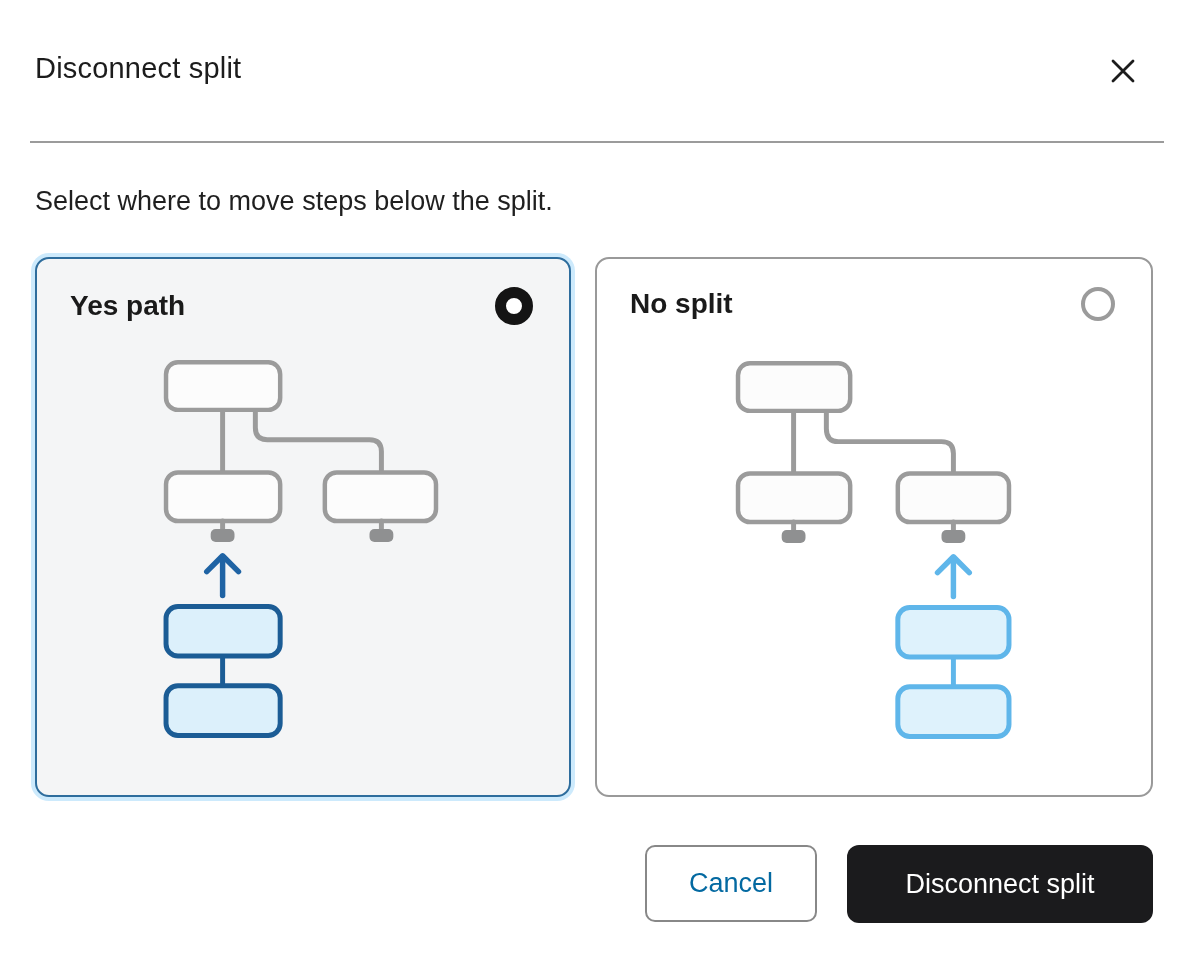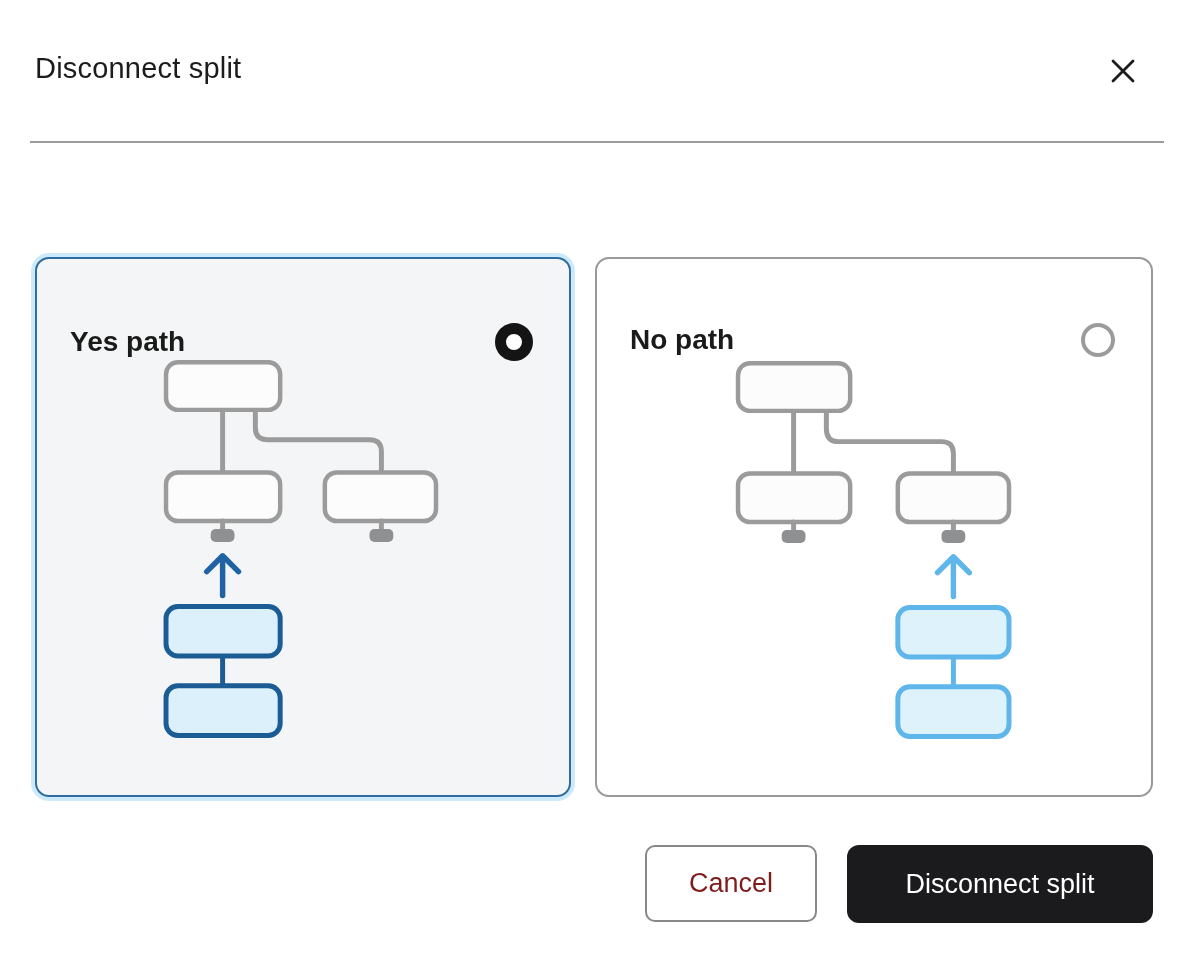--- a/index.html
+++ b/index.html
@@ -63,21 +63,21 @@
   .option-card.yes { width: 536px; }
   .option-card.no  { width: 558px; }
   .option-card.selected {
     border: 2px solid var(--accent-selected-border);
     box-shadow: 0 0 0 4px var(--accent-selected-ring);
     background: var(--selected-card-bg);
   }
 
   .card-header {
     position: absolute; left: 33px; right: 36px; top: 28px;
-    display: flex; align-items: center; justify-content: space-between; margin-top: 36px;
+    display: flex; align-items: center; justify-content: space-between;
   }
   .card-label { font-size: 28px; font-weight: 700; color: #1a1a1a; }
 
   .radio { border-radius: 50%; background: #fff; }
   .radio.checked   { width: 38px; height: 38px; border: 11px solid #141414; }
   .radio.unchecked { width: 34px; height: 34px; border: 4px solid #9b9b9b; background: transparent; }
 
   .diagram { position: absolute; left: 0; top: 0; width: 100%; height: 100%; pointer-events: none; }
 
   
@@ -93,21 +93,21 @@
 
   .footer-btn {
     position: absolute; top: 845px;
     display: flex; align-items: center; justify-content: center;
     font-family: "Liberation Sans", "DejaVu Sans", sans-serif;
     cursor: pointer;
   }
   .cancel-btn {
     left: 645px; width: 172px; height: 77px;
     background: #ffffff; border: 2px solid #888888; border-radius: 10px;
-    font-size: 27px; font-weight: 400; color: #7f1d1d;
+    font-size: 27px; font-weight: 400; color: #0369a1;
   }
   .confirm-btn {
     left: 847px; width: 306px; height: 78px;
     background: var(--confirm-bg); border: none; border-radius: 12px;
     font-size: 27px; font-weight: 500; color: #ffffff;
   }
 </style>
 </head>
 <body>
 
@@ -118,20 +118,21 @@
   <button class="close-btn">
     <span>
       <svg width="32" height="32" viewBox="0 0 32 32">
         <path d="M6 6 L26 26 M26 6 L6 26" stroke="#1c1c1c" stroke-width="2.8" stroke-linecap="round" fill="none"></path>
       </svg>
     </span>
   </button>
 
   <div class="divider"></div>
 
+  <div class="dialog-desc">Select where to move steps below the split.</div>
 
   <div class="cards">
 
     <div class="option-card yes selected">
       <svg class="diagram" viewBox="0 0 536 540">
 
         <line class="g-line" x1="187" y1="152" x2="187" y2="213"></line>
         <path class="g-line" d="M220,152 L220,170 Q220,182 232,182 L335,182 Q347,182 347,194 L347,213"></path>
         <rect class="g-box" x="130" y="104" width="115" height="48" rx="12"></rect>
         <rect class="g-box" x="130" y="215" width="115" height="49" rx="12"></rect>
@@ -166,21 +167,21 @@
         <line class="g-line" x1="359" y1="265" x2="359" y2="273"></line>
         <rect class="g-node" x="347" y="273" width="24" height="13" rx="5"></rect>
 
         <path class="arrow-light" d="M343,316 L359,300 L375,316"></path>
         <line class="arrow-light" x1="359" y1="304" x2="359" y2="340"></line>
         <line class="b-line-light" x1="359" y1="401" x2="359" y2="433"></line>
         <rect class="b-box-light" x="303" y="351" width="112" height="50" rx="12"></rect>
         <rect class="b-box-light" x="303" y="431" width="112" height="50" rx="12"></rect>
       </svg>
       <div class="card-header">
-        <span class="card-label">No path</span>
+        <span class="card-label">No split</span>
         <span class="radio unchecked"></span>
       </div>
     </div>
 
   </div>
 
   <button class="footer-btn cancel-btn">Cancel</button>
   <button class="footer-btn confirm-btn">Disconnect split</button>
 
 </div>

